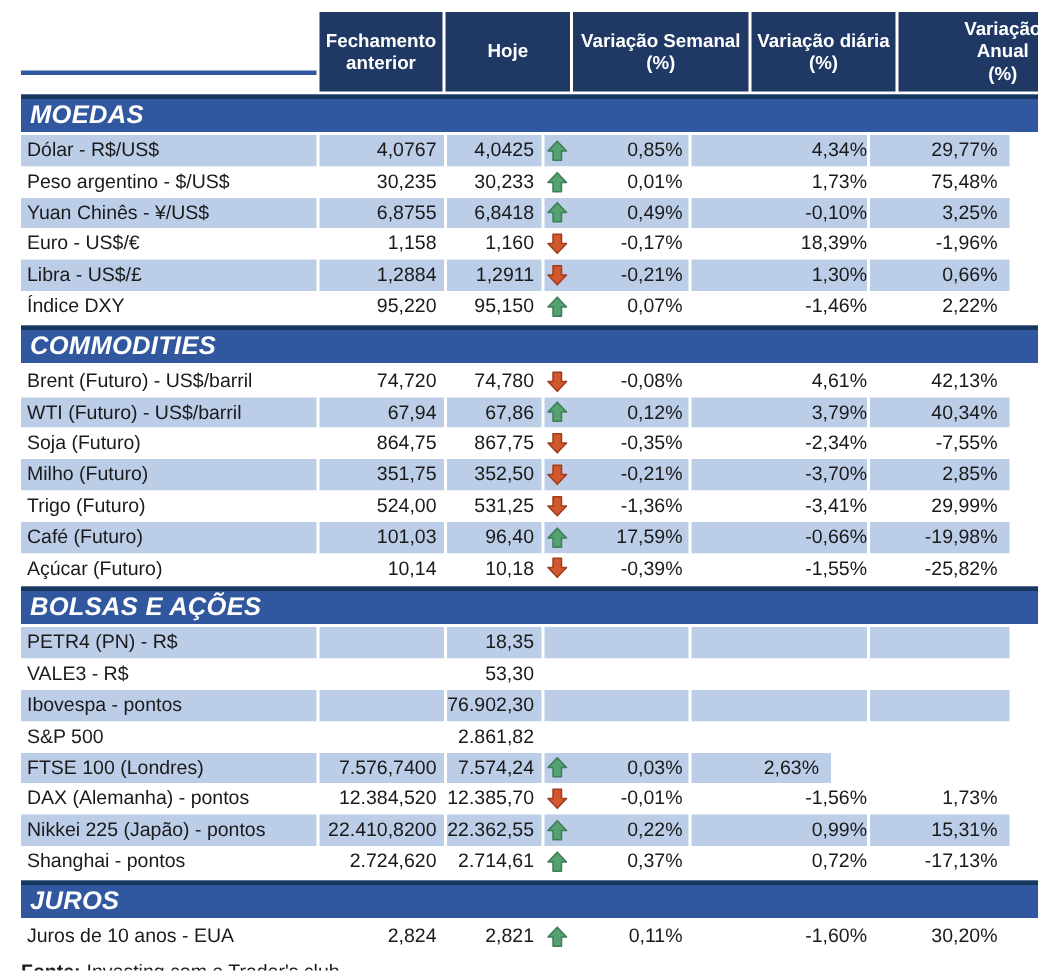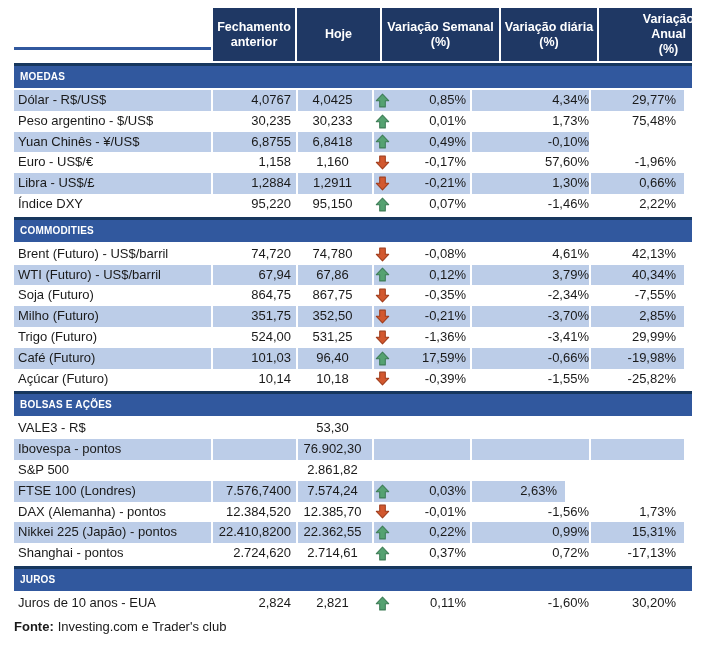--- a/index.html
+++ b/index.html
@@ -20,31 +20,31 @@
   .header-spacer{width:197px;height:42px;border-bottom:3px solid var(--band-bg);align-self:flex-start;}
   .header-cell{
     background:var(--header-bg);color:#fff;font-weight:bold;font-size:12.5px;line-height:15px;
     height:53px;display:flex;align-items:center;justify-content:center;text-align:center;padding:0 2px;
   }
   .w-hoje{width:83px;}.w-fech{width:82px;}.w-dia{width:96px;}.w-sem{width:117px;}.w-anu{width:93px;padding-left:48px;}
 
   
   .band{
     margin:2px 0;background:var(--band-bg);border-top:3px solid var(--band-border);
-    color:#fff;font-weight:bold;font-size:10px;height:25px;line-height:21px;
-    padding-left:6px;width:678px;letter-spacing:.2px;
+    color:#fff;font-weight:bold;font-size:17px;height:25px;line-height:21px;
+    padding-left:6px;width:678px;letter-spacing:.2px;font-style:italic;
   }
 
   
   .row{display:flex;gap:2px;height:20.8px;line-height:20.6px;font-size:13px;width:678px;}
   .cell{overflow:hidden;white-space:nowrap;background:#fff;}
   .row.shaded .cell{background:var(--stripe-bg);}
   .c-label{width:197px;padding-left:4px;}
   .c-hoje{width:83px;text-align:right;padding-right:5px;}
-  .c-fech{width:74px;text-align:center;padding-right:5px;}
+  .c-fech{width:63px;text-align:right;padding-right:5px;}
   .c-dia{width:96px;display:flex;align-items:center;}
   .c-dia .arrow-slot{width:18px;padding-left:1px;display:flex;align-items:center;height:100%;}
   .c-dia .pct{flex:1;text-align:right;padding-right:4px;}
   .c-sem{width:117px;text-align:right;padding-right:0;}
   .c-anu{width:93px;text-align:right;padding-right:8px;}
 
   .footer{margin-top:5px;font-size:13px;}
   .footer .bold{font-weight:bold;}
   .footer .src{margin-left:4px;}
 </style>
@@ -99,34 +99,35 @@
         <div class="cell c-fech">6,8418</div>
         <div class="cell c-dia">
           <span class="arrow-slot">
             <svg width="15" height="15" viewBox="0 0 16 16">
               <path d="M8 1.2 L14.6 8.2 H11 V14.8 H5 V8.2 H1.4 Z" fill="var(--up-fill)" stroke="var(--up-stroke)" stroke-width="1.1" stroke-linejoin="round"></path>
             </svg>
           </span>
           <span class="pct">0,49%</span>
         </div>
         <div class="cell c-sem">-0,10%</div>
+        <div class="cell c-anu">3,25%</div>
       </div>
       <div class="row">
         <div class="cell c-label">Euro - US$/€</div>
         <div class="cell c-hoje">1,158</div>
         <div class="cell c-fech">1,160</div>
         <div class="cell c-dia">
           <span class="arrow-slot">
             <svg width="15" height="15" viewBox="0 0 16 16">
               <path d="M8 14.8 L14.6 7.8 H11 V1.2 H5 V7.8 H1.4 Z" fill="var(--down-fill)" stroke="var(--down-stroke)" stroke-width="1.1" stroke-linejoin="round"></path>
             </svg>
           </span>
           <span class="pct">-0,17%</span>
         </div>
-        <div class="cell c-sem">57,60%</div>
+        <div class="cell c-sem">18,39%</div>
         <div class="cell c-anu">-1,96%</div>
       </div>
       <div class="row shaded">
         <div class="cell c-label">Libra - US$/£</div>
         <div class="cell c-hoje">1,2884</div>
         <div class="cell c-fech">1,2911</div>
         <div class="cell c-dia">
           <span class="arrow-slot">
             <svg width="15" height="15" viewBox="0 0 16 16">
               <path d="M8 14.8 L14.6 7.8 H11 V1.2 H5 V7.8 H1.4 Z" fill="var(--down-fill)" stroke="var(--down-stroke)" stroke-width="1.1" stroke-linejoin="round"></path>
@@ -252,20 +253,31 @@
             <svg width="15" height="15" viewBox="0 0 16 16">
               <path d="M8 14.8 L14.6 7.8 H11 V1.2 H5 V7.8 H1.4 Z" fill="var(--down-fill)" stroke="var(--down-stroke)" stroke-width="1.1" stroke-linejoin="round"></path>
             </svg>
           </span>
           <span class="pct">-0,39%</span>
         </div>
         <div class="cell c-sem">-1,55%</div>
         <div class="cell c-anu">-25,82%</div>
       </div>
       <div class="band">BOLSAS E AÇÕES</div>
+      <div class="row shaded">
+        <div class="cell c-label">PETR4 (PN) - R$</div>
+        <div class="cell c-hoje"></div>
+        <div class="cell c-fech">18,35</div>
+        <div class="cell c-dia">
+          <span class="arrow-slot"></span>
+          <span class="pct"></span>
+        </div>
+        <div class="cell c-sem"></div>
+        <div class="cell c-anu"></div>
+      </div>
       <div class="row">
         <div class="cell c-label">VALE3 - R$</div>
         <div class="cell c-hoje"></div>
         <div class="cell c-fech">53,30</div>
         <div class="cell c-dia">
           <span class="arrow-slot"></span>
           <span class="pct"></span>
         </div>
         <div class="cell c-sem"></div>
         <div class="cell c-anu"></div>

